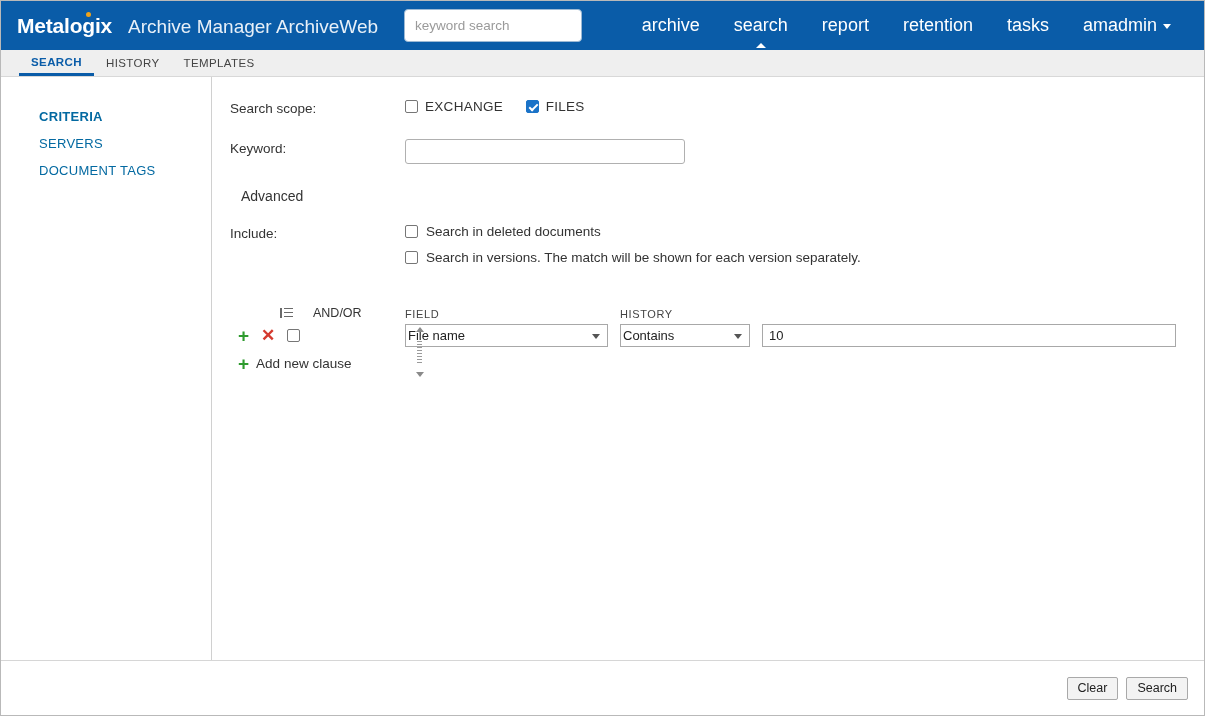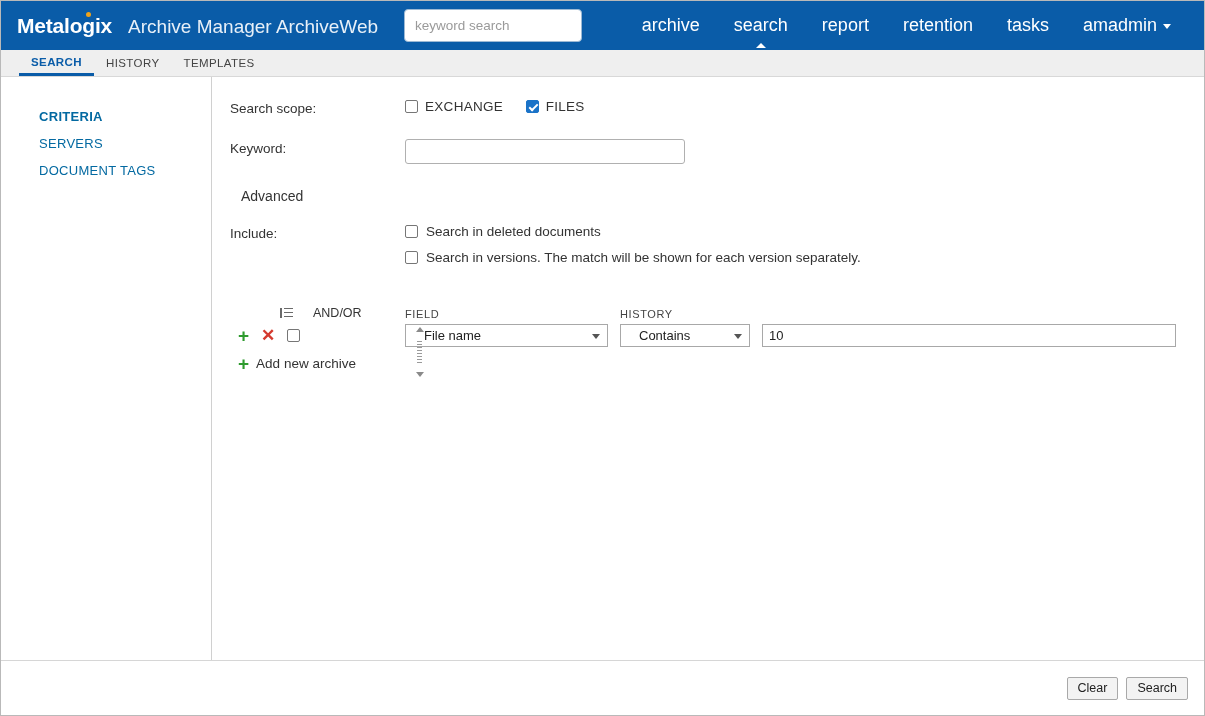--- a/index.html
+++ b/index.html
@@ -292,21 +292,21 @@
     font-weight: bold;
     line-height: 1;
     cursor: pointer;
   }
   .select {
     height: 23px;
     border: 1px solid #a8a8a8;
     background: #fff;
     font-size: 13px;
     color: #222;
-    padding: 0 18px;
+    padding: 0 2px;
     display: flex;
     align-items: center;
     position: relative;
     cursor: pointer;
   }
   .select .arrow {
     position: absolute;
     right: 7px;
     top: 50%;
     margin-top: -2px;
@@ -495,21 +495,21 @@
           </div>
           <div class="select select-operator">
             <span>Contains</span>
             <span class="arrow"></span>
           </div>
           <input class="value-input" value="10" style="">
         </div>
 
         <div class="add-clause">
           <span class="plus-icon">+</span>
-          <span class="lbl-txt">Add new archive</span>
+          <span class="lbl-txt">Add new clause</span>
         </div>
       </div>
 
       <div class="splitter">
         <span class="tri-up"></span>
         <span class="grip"></span>
         <span class="tri-down"></span>
       </div>
 
     </div>

